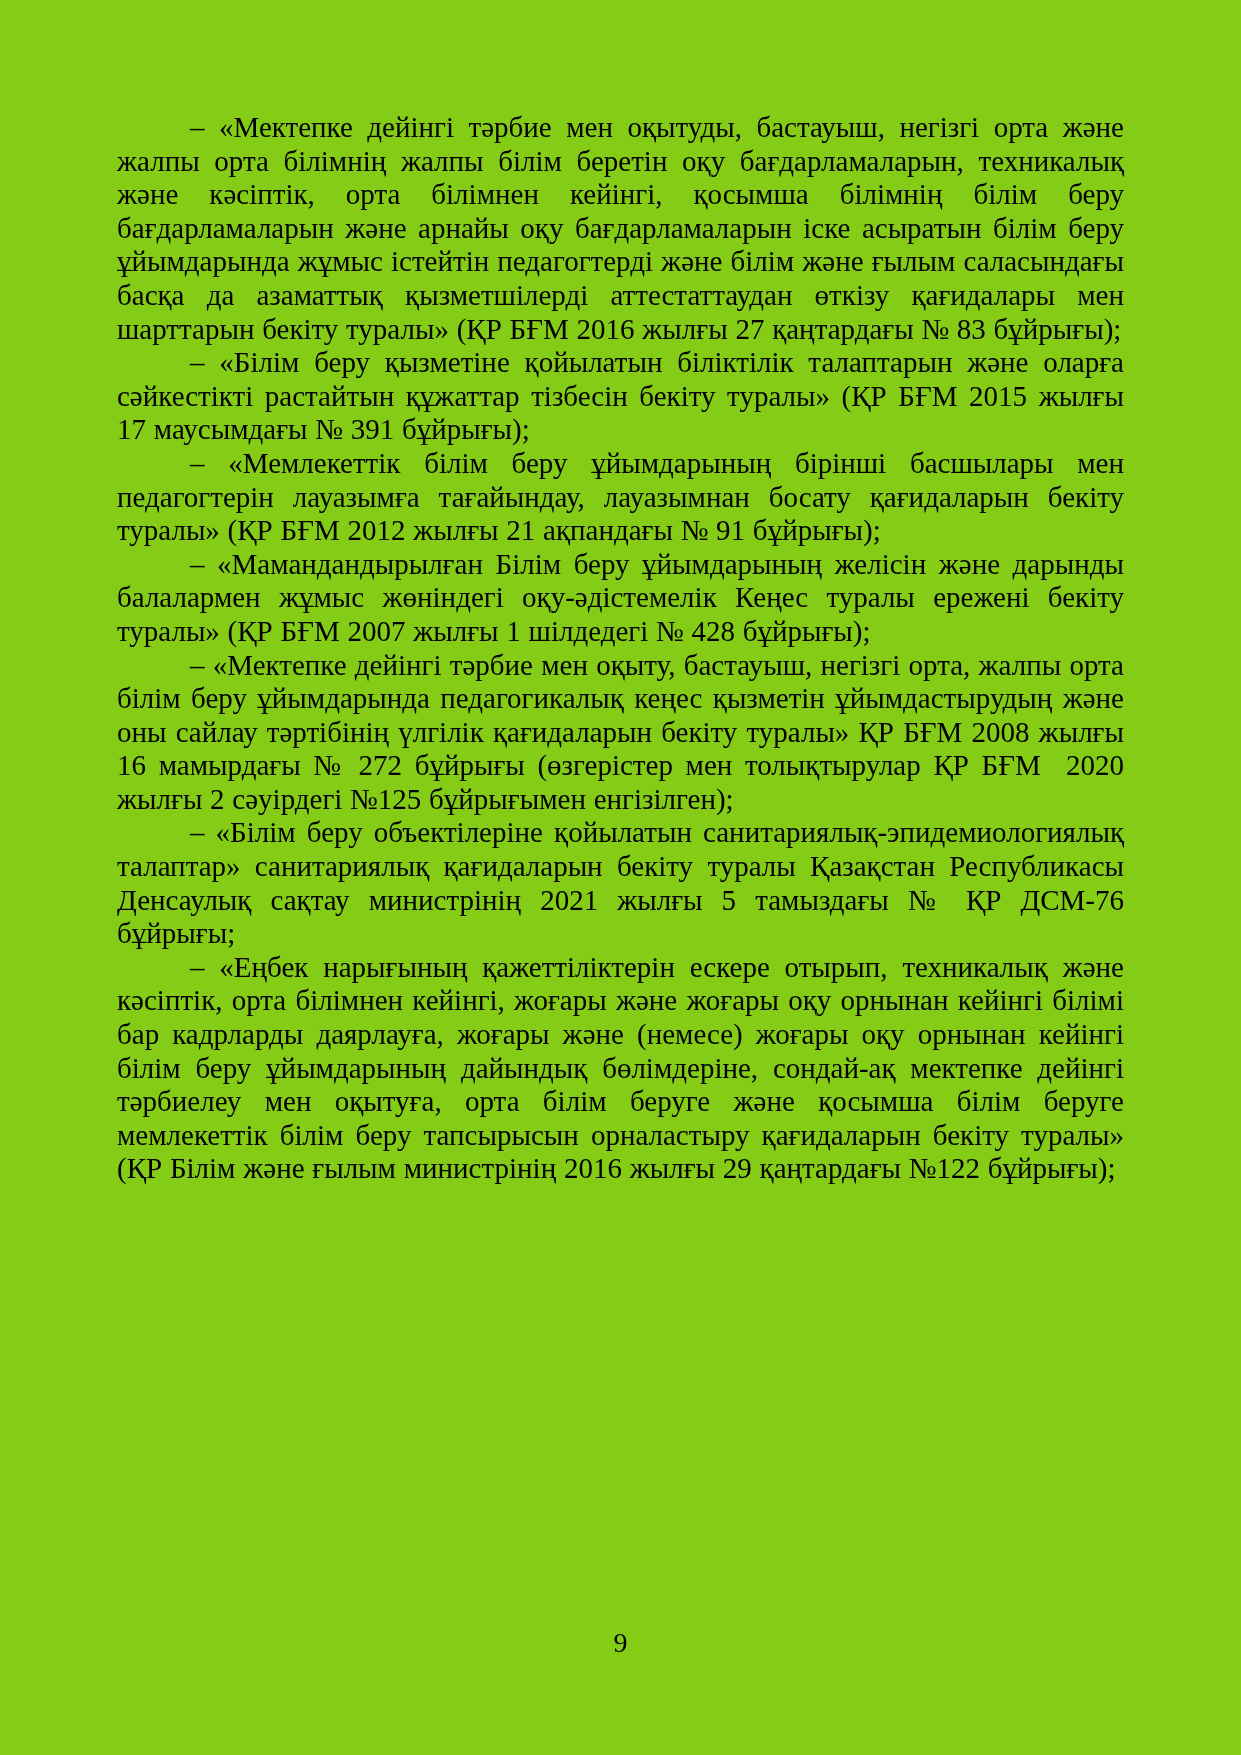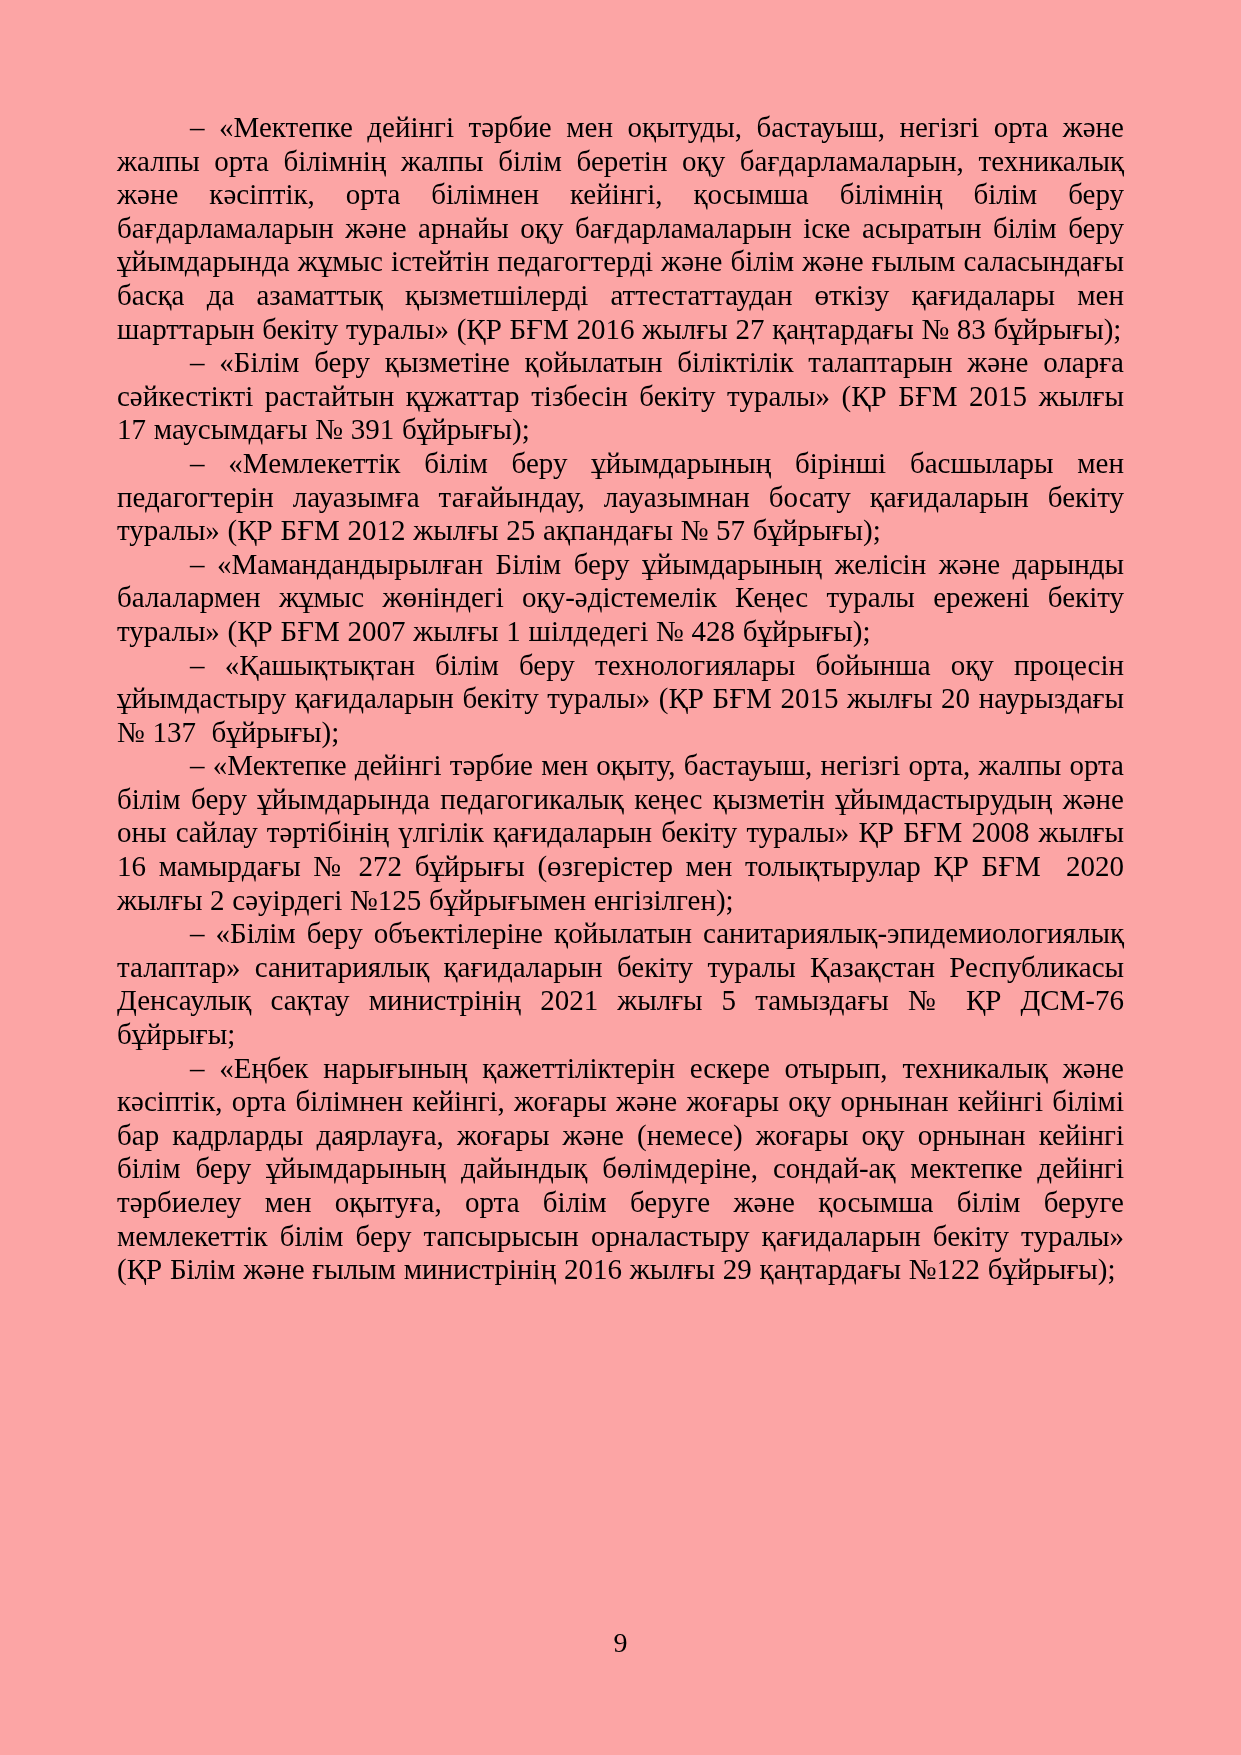--- a/index.html
+++ b/index.html
@@ -10,21 +10,21 @@
   body {
     width: 1241px;
     height: 1755px;
     font-family: "Liberation Serif", "DejaVu Serif", serif;
     color: #000000;
   }
   .page {
     position: relative;
     width: 1241px;
     height: 1755px;
-    background: #fca5a5;
+    background: #84cc16;
     overflow: hidden;
   }
   .content {
     position: absolute;
     left: 117px;
     top: 111px;
     width: 1007px;
     font-size: 29px;
     line-height: 33.6px;
     text-align: justify;
@@ -47,21 +47,20 @@
     color: #000000;
   }
 </style>
 </head>
 <body>
 
 <div class="page">
   <div class="content">
     <p>– «Мектепке дейінгі тәрбие мен оқытуды, бастауыш, негізгі орта және жалпы орта білімнің жалпы білім беретін оқу бағдарламаларын, техникалық және кәсіптік, орта білімнен кейінгі, қосымша білімнің білім беру бағдарламаларын және арнайы оқу бағдарламаларын іске асыратын білім беру ұйымдарында жұмыс істейтін педагогтерді және білім және ғылым саласындағы басқа да азаматтық қызметшілерді аттестаттаудан өткізу қағидалары мен шарттарын бекіту туралы» (ҚР БҒМ 2016 жылғы 27 қаңтардағы № 83 бұйрығы);</p>
     <p>– «Білім беру қызметіне қойылатын біліктілік талаптарын және оларға сәйкестікті растайтын құжаттар тізбесін бекіту туралы» (ҚР БҒМ 2015 жылғы 17 маусымдағы № 391 бұйрығы);</p>
-    <p>– «Мемлекеттік білім беру ұйымдарының бірінші басшылары мен педагогтерін лауазымға тағайындау, лауазымнан босату қағидаларын бекіту туралы» (ҚР БҒМ 2012 жылғы 25 ақпандағы № 57 бұйрығы);</p>
+    <p>– «Мемлекеттік білім беру ұйымдарының бірінші басшылары мен педагогтерін лауазымға тағайындау, лауазымнан босату қағидаларын бекіту туралы» (ҚР БҒМ 2012 жылғы 21 ақпандағы № 91 бұйрығы);</p>
     <p>– «Мамандандырылған Білім беру ұйымдарының желісін және дарынды балалармен жұмыс жөніндегі оқу-әдістемелік Кеңес туралы ережені бекіту туралы» (ҚР БҒМ 2007 жылғы 1 шілдедегі № 428 бұйрығы);</p>
-    <p>– «Қашықтықтан білім беру технологиялары бойынша оқу процесін ұйымдастыру қағидаларын бекіту туралы» (ҚР БҒМ 2015 жылғы 20 наурыздағы № 137&nbsp; бұйрығы);</p>
     <p>– «Мектепке дейінгі тәрбие мен оқыту, бастауыш, негізгі орта, жалпы орта білім беру ұйымдарында педагогикалық кеңес қызметін ұйымдастырудың және оны сайлау тәртібінің үлгілік қағидаларын бекіту туралы» ҚР БҒМ 2008 жылғы 16 мамырдағы № 272 бұйрығы (өзгерістер мен толықтырулар ҚР БҒМ&nbsp; 2020 жылғы 2 сәуірдегі №125 бұйрығымен енгізілген);</p>
     <p>– «Білім беру объектілеріне қойылатын санитариялық-эпидемиологиялық талаптар» санитариялық қағидаларын бекіту туралы Қазақстан Республикасы Денсаулық сақтау министрінің 2021 жылғы 5 тамыздағы № ҚР ДСМ-76 бұйрығы;</p>
     <p>– «Еңбек нарығының қажеттіліктерін ескере отырып, техникалық және кәсіптік, орта білімнен кейінгі, жоғары және жоғары оқу орнынан кейінгі білімі бар кадрларды даярлауға, жоғары және (немесе) жоғары оқу орнынан кейінгі білім беру ұйымдарының дайындық бөлімдеріне, сондай-ақ мектепке дейінгі тәрбиелеу мен оқытуға, орта білім беруге және қосымша білім беруге мемлекеттік білім беру тапсырысын орналастыру қағидаларын бекіту туралы» (ҚР Білім және ғылым министрінің 2016 жылғы 29 қаңтардағы №122 бұйрығы);</p>
   </div>
   <div class="page-number">9</div>
 </div>
 
 </body></html>

